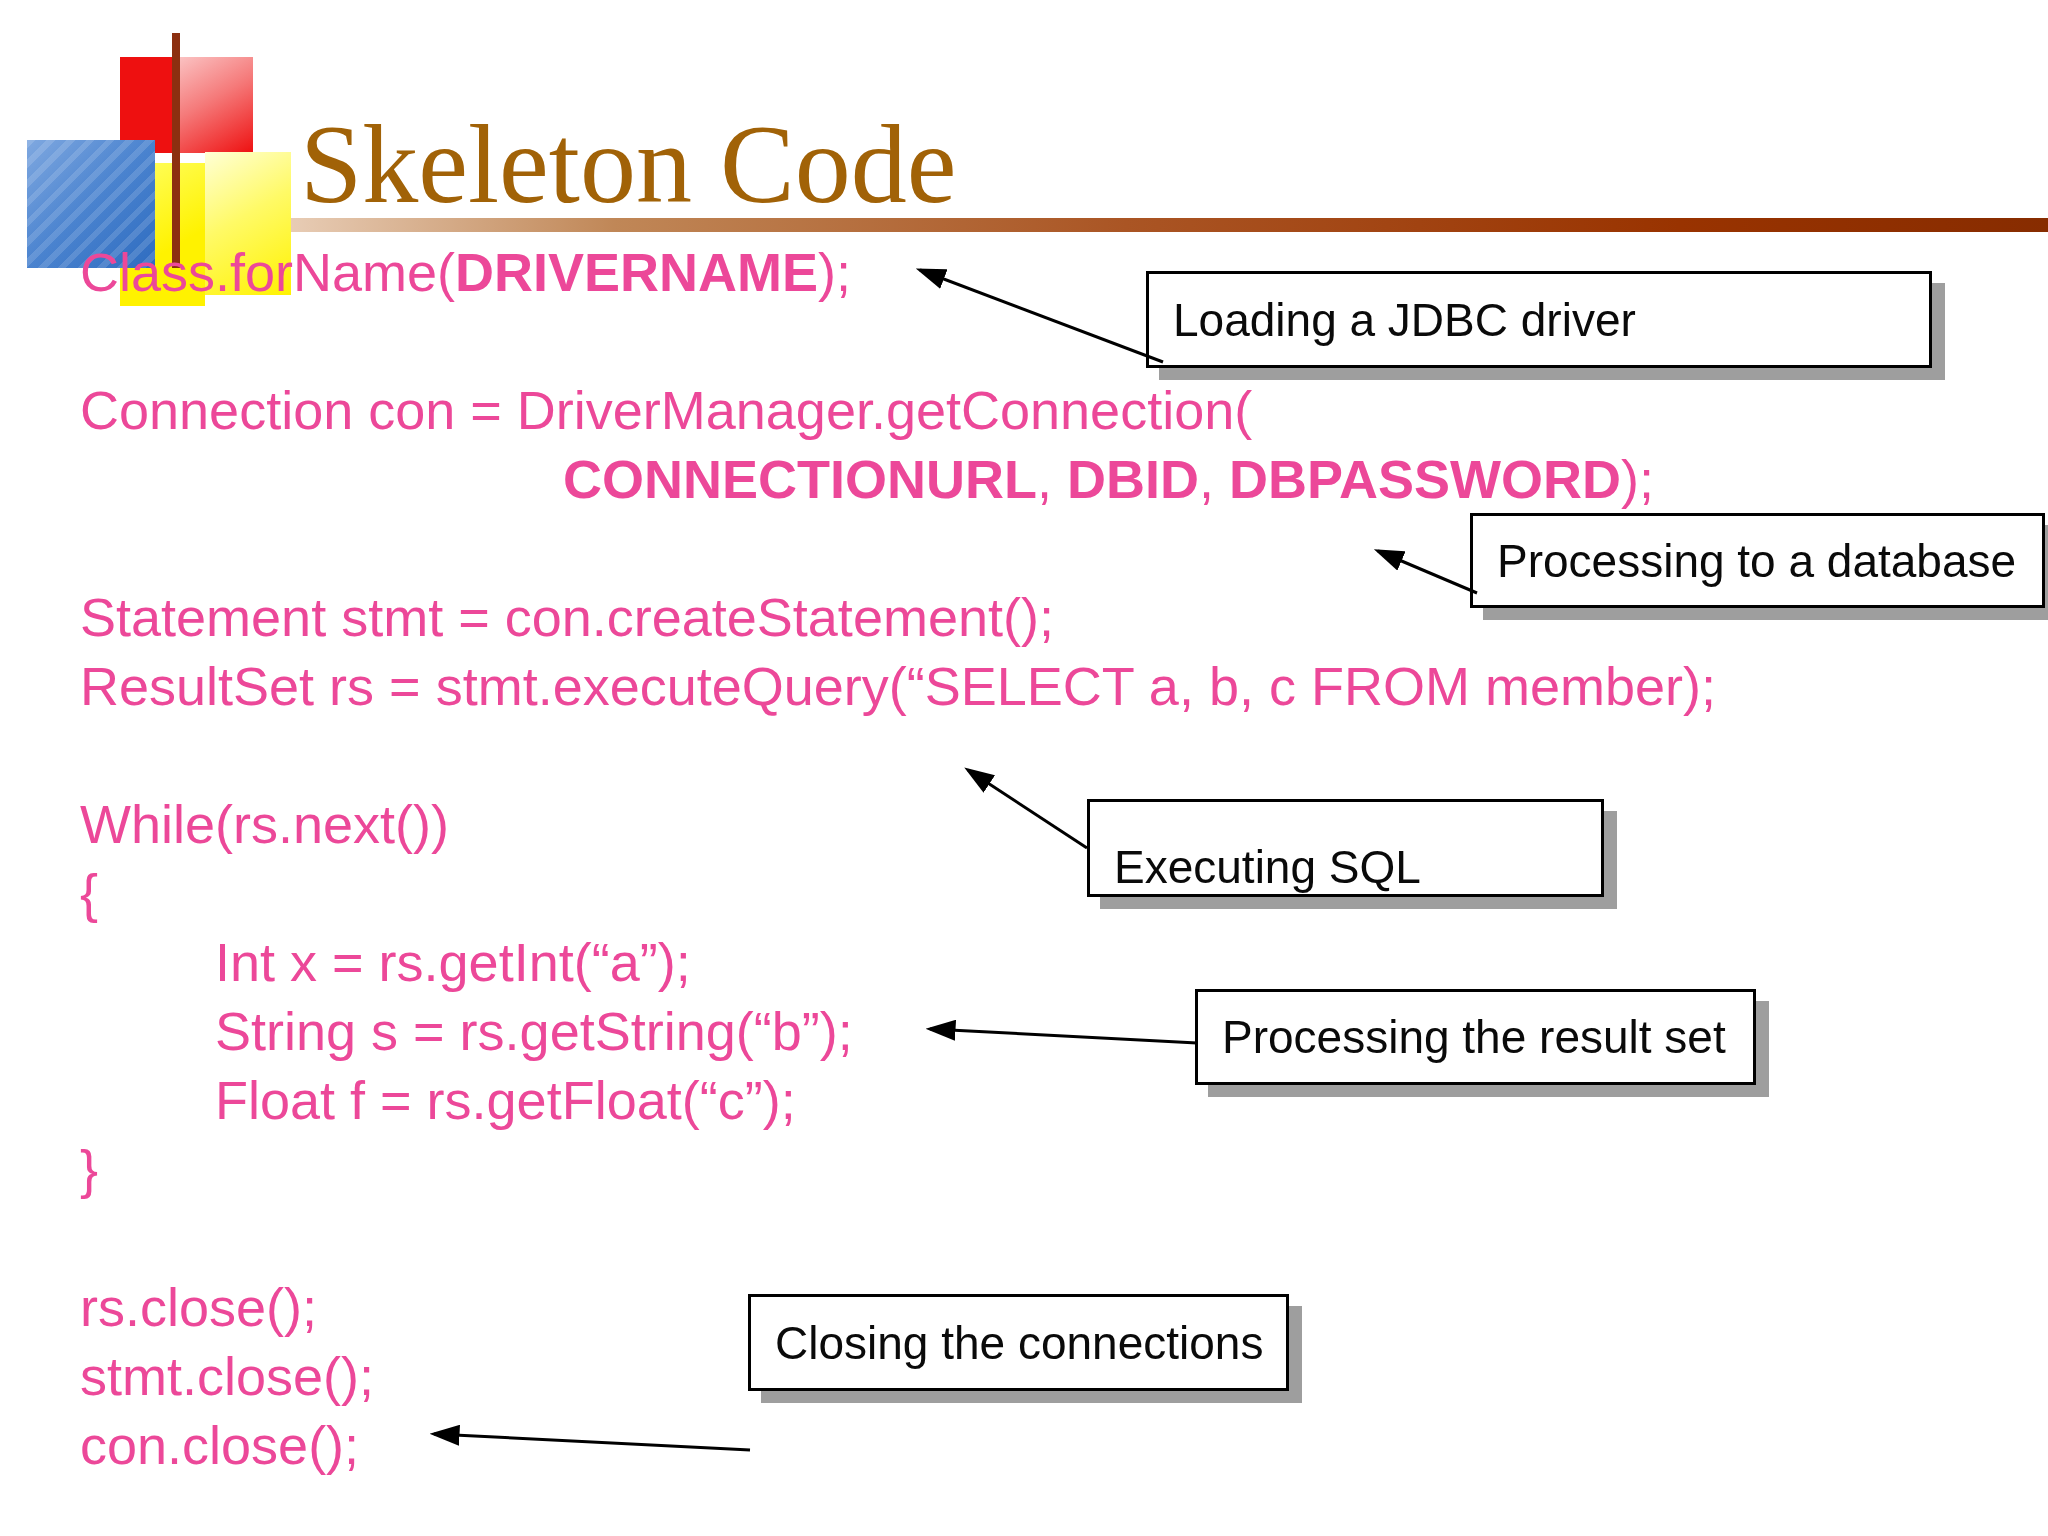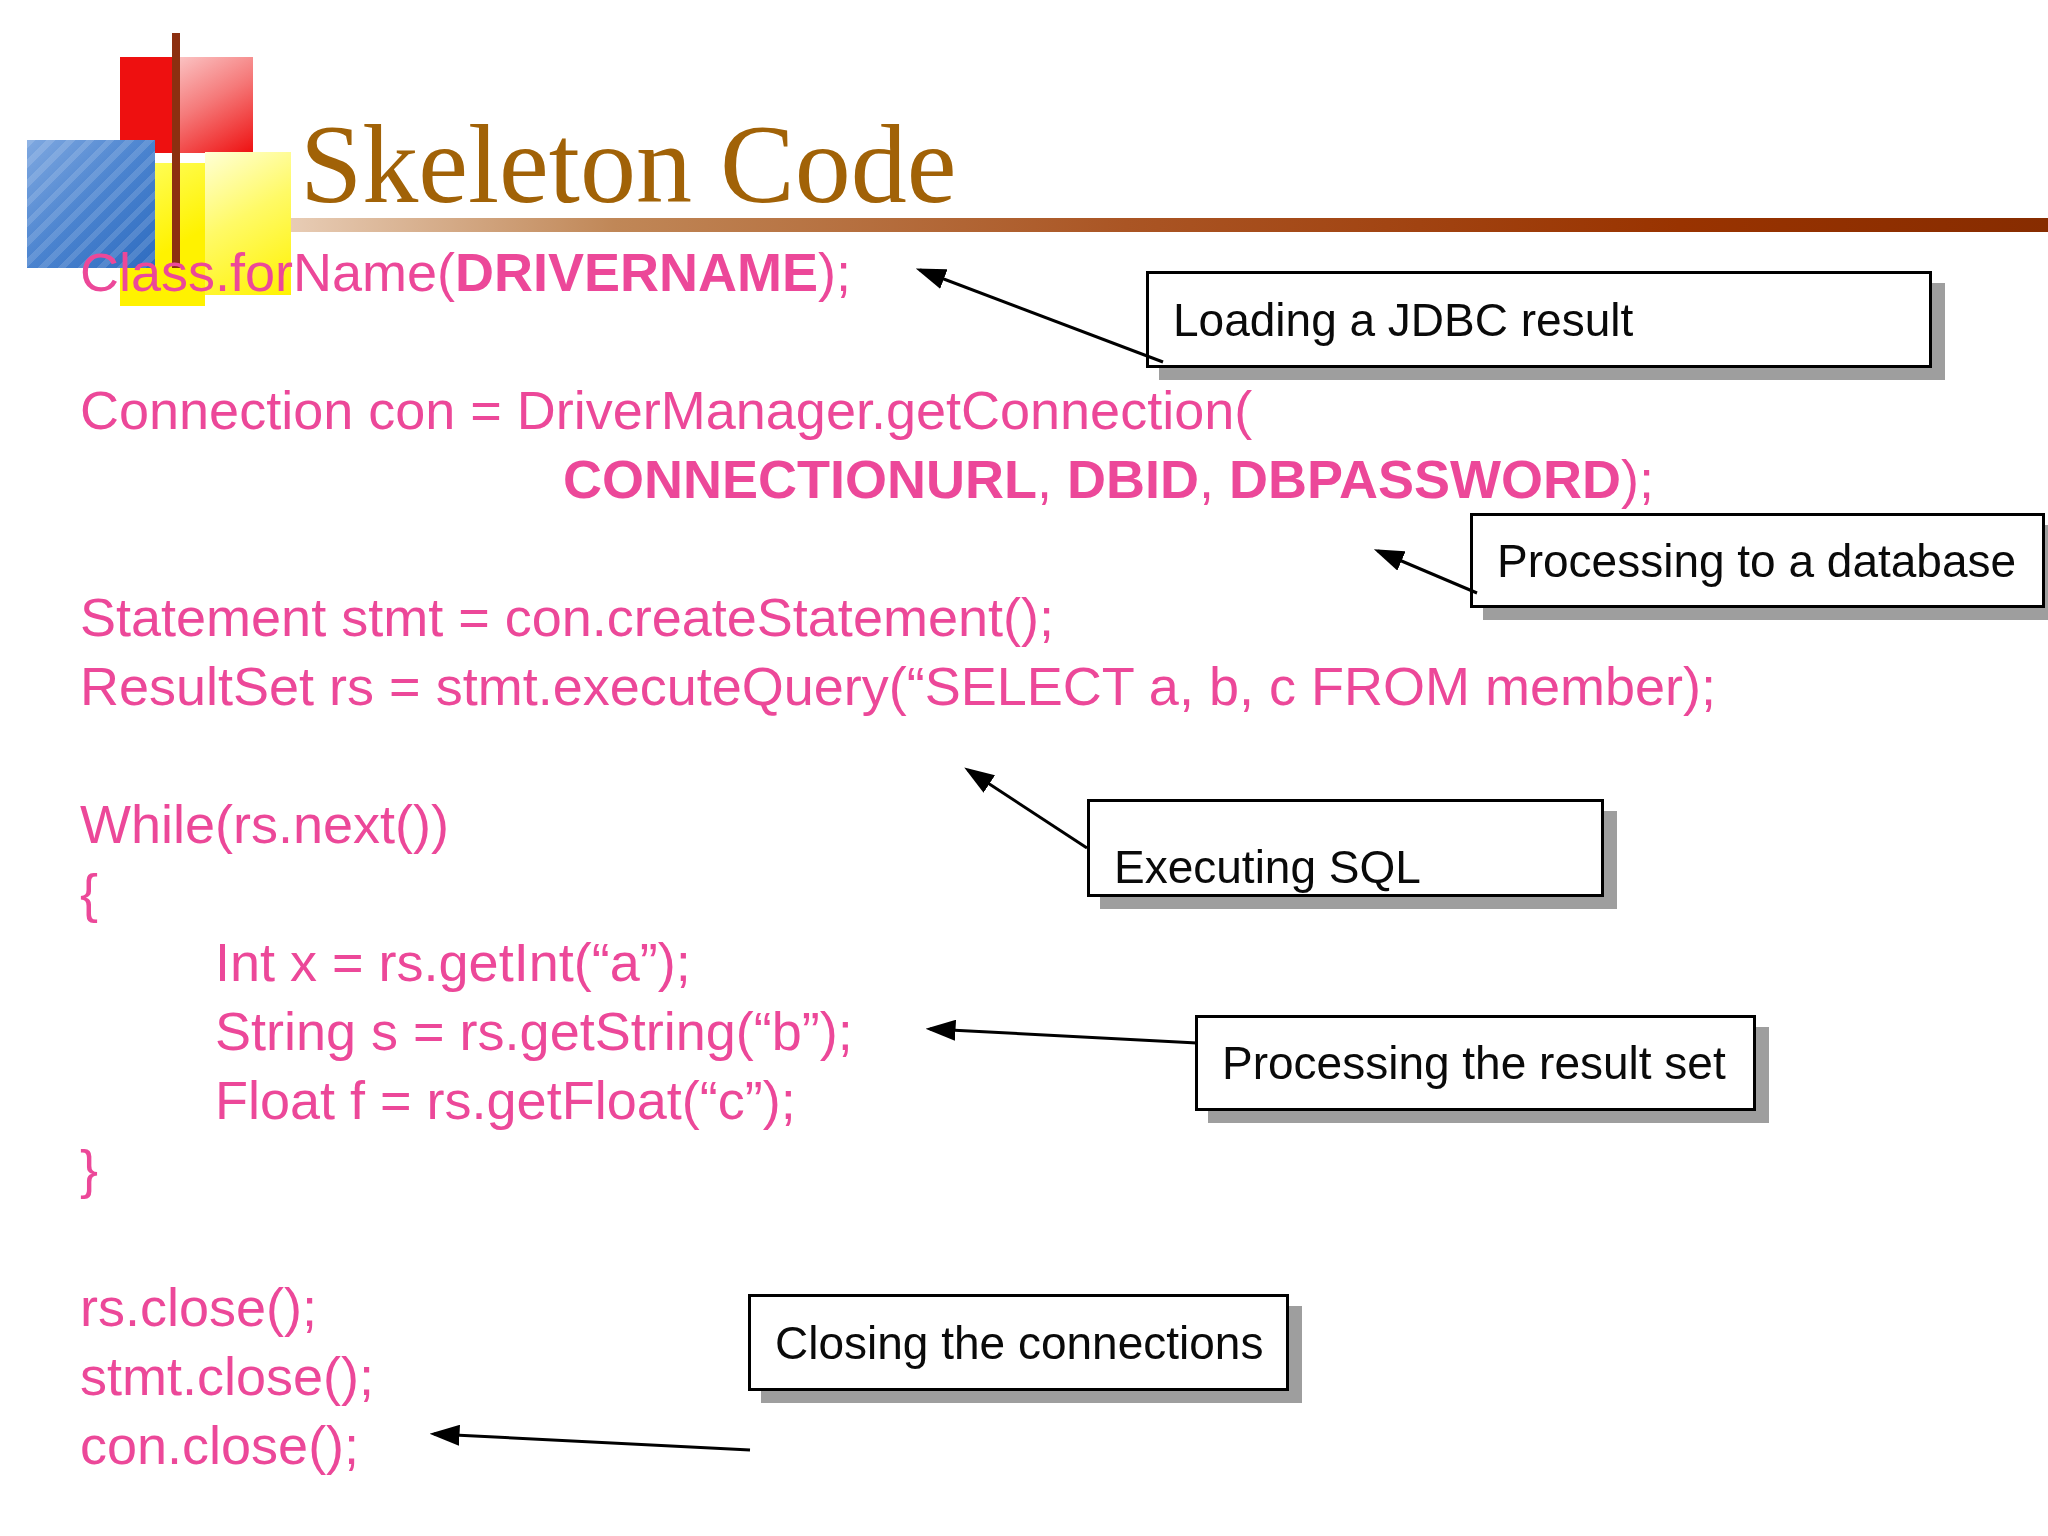--- a/index.html
+++ b/index.html
@@ -41,21 +41,21 @@
   .callout{
     position:absolute;display:flex;align-items:center;
     background:#ffffff;border:3px solid #000000;
     box-shadow:13px 12px 0 #9e9e9e;
     font-size:46px;color:#0a0a0a;padding-left:24px;box-sizing:border-box;
     white-space:nowrap;
   }
   .callout-loading   {left:1146px;top:271px;width:786px;height:97px;}
   .callout-connecting{left:1470px;top:513px;width:575px;height:95px;}
   .callout-executing {left:1087px;top:799px;width:517px;height:98px;align-items:flex-end;}
-  .callout-processing{left:1195px;top:989px;width:561px;height:96px;margin-top:26px;}
+  .callout-processing{left:1195px;top:989px;width:561px;height:96px;}
   .callout-closing   {left:748px; top:1294px;width:541px;height:97px;}
   
   .arrows{position:absolute;left:0;top:0;width:2048px;height:1536px;pointer-events:none;}
 </style>
 </head>
 <body>
 
 <div class="slide">
 
   <div class="title-rule"></div>
@@ -64,21 +64,21 @@
   <div class="logo-sq logo-yellow-left"></div>
   <div class="logo-sq logo-yellow-right"></div>
   <div class="logo-sq logo-blue"></div>
   <div class="logo-vline"></div>
 
   <div class="page-title">Skeleton Code</div>
 
   <div class="code"><div><span>Class.forName(</span><span class="b">DRIVERNAME</span><span>);</span></div><div>&nbsp;</div><div><span>Connection con = DriverManager.getConnection(</span></div><div style="padding-left: 483px;"><span class="b">CONNECTIONURL</span><span>, </span><span class="b">DBID</span><span>, </span><span class="b">DBPASSWORD</span><span>);</span></div><div>&nbsp;</div><div><span>Statement stmt = con.createStatement();</span></div><div><span>ResultSet rs = stmt.executeQuery(“SELECT a, b, c FROM member);</span></div><div>&nbsp;</div><div><span>While(rs.next())</span></div><div><span>{</span></div><div style="padding-left: 135px;"><span>Int x = rs.getInt(“a”);</span></div><div style="padding-left: 135px;"><span>String s = rs.getString(“b”);</span></div><div style="padding-left: 135px;"><span>Float f = rs.getFloat(“c”);</span></div><div><span>}</span></div><div>&nbsp;</div><div><span>rs.close();</span></div><div><span>stmt.close();</span></div><div><span>con.close();</span></div></div>
 
   <div class="callout callout-loading">
-    <span>Loading a JDBC result</span>
+    <span>Loading a JDBC driver</span>
   </div>
   <div class="callout callout-connecting">
     <span>Processing to a database</span>
   </div>
   <div class="callout callout-executing">
     <span>Executing SQL</span>
   </div>
   <div class="callout callout-processing">
     <span>Processing the result set</span>
   </div>

